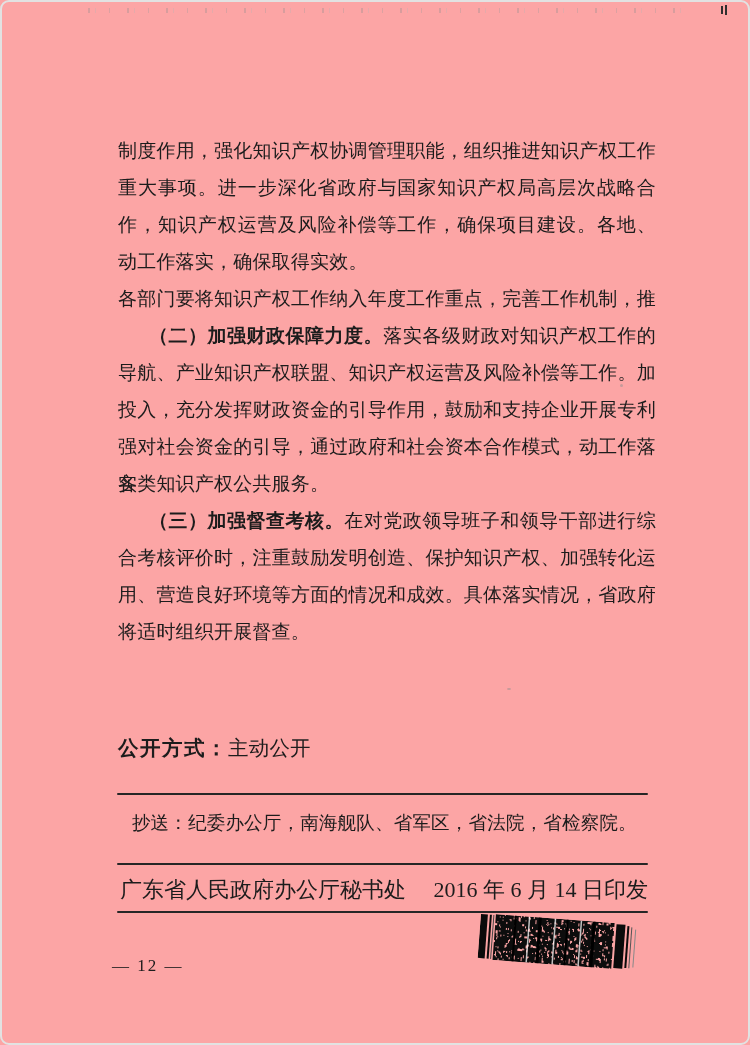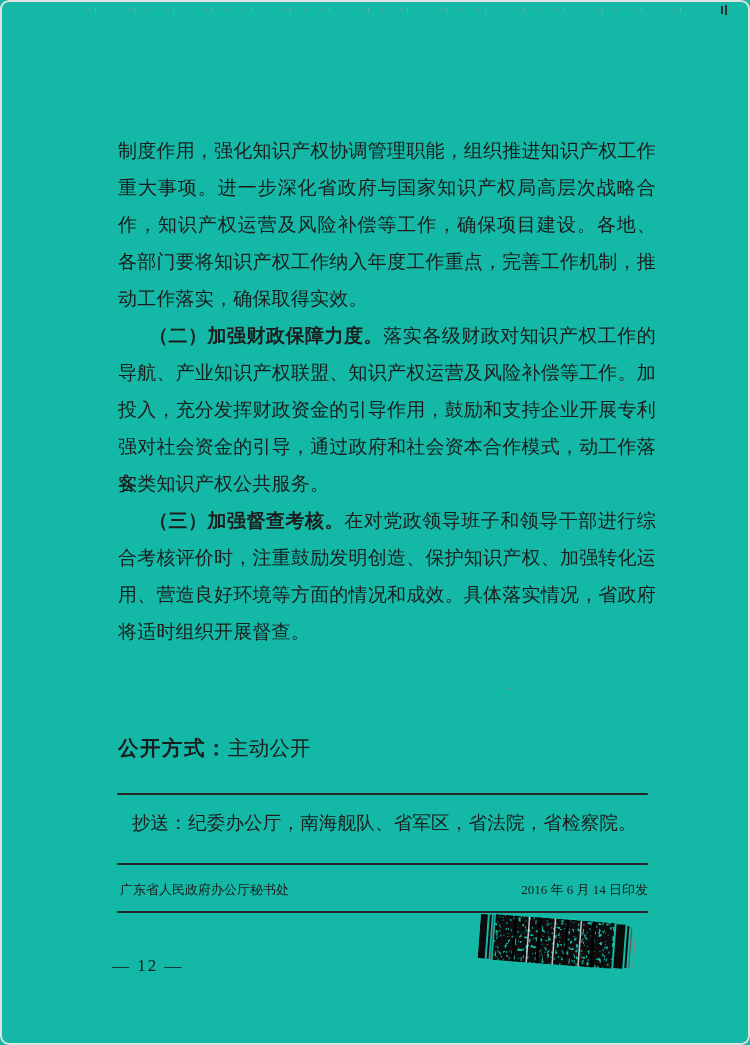--- a/index.html
+++ b/index.html
@@ -1,19 +1,19 @@
 <!DOCTYPE html>
 <html lang="zh"><head>
 <meta charset="utf-8">
 <style>
   html,body { margin:0; padding:0; background:#fff; }
   .page {
     position:relative;
     width:750px; height:1045px;
-    background:#14b8a6;
+    background:#fca5a5;
     overflow:hidden;
     font-family:"Liberation Serif","DejaVu Serif",serif;
     color:#1c1c1c;
   }
   .frame {
     position:absolute; inset:0;
     border:2px solid #e2e2e2;
     border-radius:9px;
     pointer-events:none;
   }
@@ -75,21 +75,21 @@
     position:absolute; left:0; top:0;
     font-size:18.5px; line-height:34px;
   }
   .cc-body { margin-left:56px; }
   .cc .tline { font-size:18.5px; line-height:34px; height:34px; }
 
   
   .footer-row {
     position:absolute; left:120px; top:874px; width:528px;
     display:flex; justify-content:space-between; align-items:center;
-    font-size:13px; line-height:32px;
+    font-size:22px; line-height:32px;
   }
 
   .page-num {
     position:absolute; left:112px; top:928px;
     font-size:17px; letter-spacing:2px;margin-top:28px;
   }
 
   .barcode {
     position:absolute; left:481px; top:913px; width:170px; height:46px;
     transform:rotate(4.3deg); transform-origin:0 0;
@@ -103,22 +103,22 @@
   <div class="scan-noise"></div>
   <div class="corner-mark"><i></i><i></i></div>
   <div class="speck s1"></div>
   <div class="speck s2"></div>
 
   <div class="body-text">
     <div class="para">
         <div class="tline"><span>制度作用，强化知识产权协调管理职能，组织推进知识产权工作</span></div>
         <div class="tline"><span>重大事项。进一步深化省政府与国家知识产权局高层次战略合</span></div>
         <div class="tline"><span>作，知识产权运营及风险补偿等工作，确保项目建设。各地、</span></div>
+        <div class="tline tlast"><span>动工作落实，确保取得实效。</span></div>
         <div class="tline"><span>各部门要将知识产权工作纳入年度工作重点，完善工作机制，推</span></div>
-        <div class="tline tlast"><span>动工作落实，确保取得实效。</span></div>
       </div>
     <div class="para">
         <div class="tline tindent"><span class="seg-b">（二）加强财政保障力度。</span><span>落实各级财政对知识产权工作的</span></div>
         <div class="tline"><span>导航、产业知识产权联盟、知识产权运营及风险补偿等工作。加</span></div>
         <div class="tline"><span>投入，充分发挥财政资金的引导作用，鼓励和支持企业开展专利</span></div>
         <div class="tline"><span>强对社会资金的引导，通过政府和社会资本合作模式，动工作落实</span></div>
         <div class="tline tlast"><span>各类知识产权公共服务。</span></div>
       </div>
     <div class="para">
         <div class="tline tindent"><span class="seg-b">（三）加强督查考核。</span><span>在对党政领导班子和领导干部进行综</span></div>

